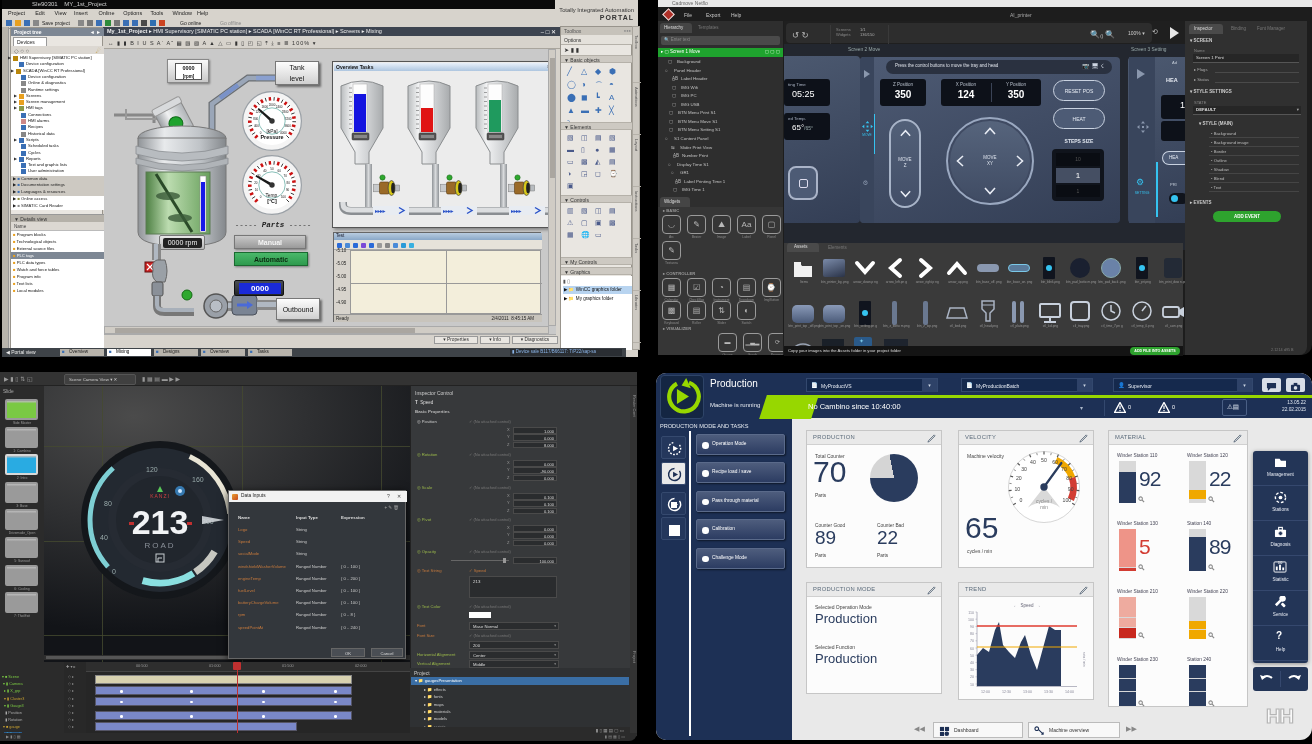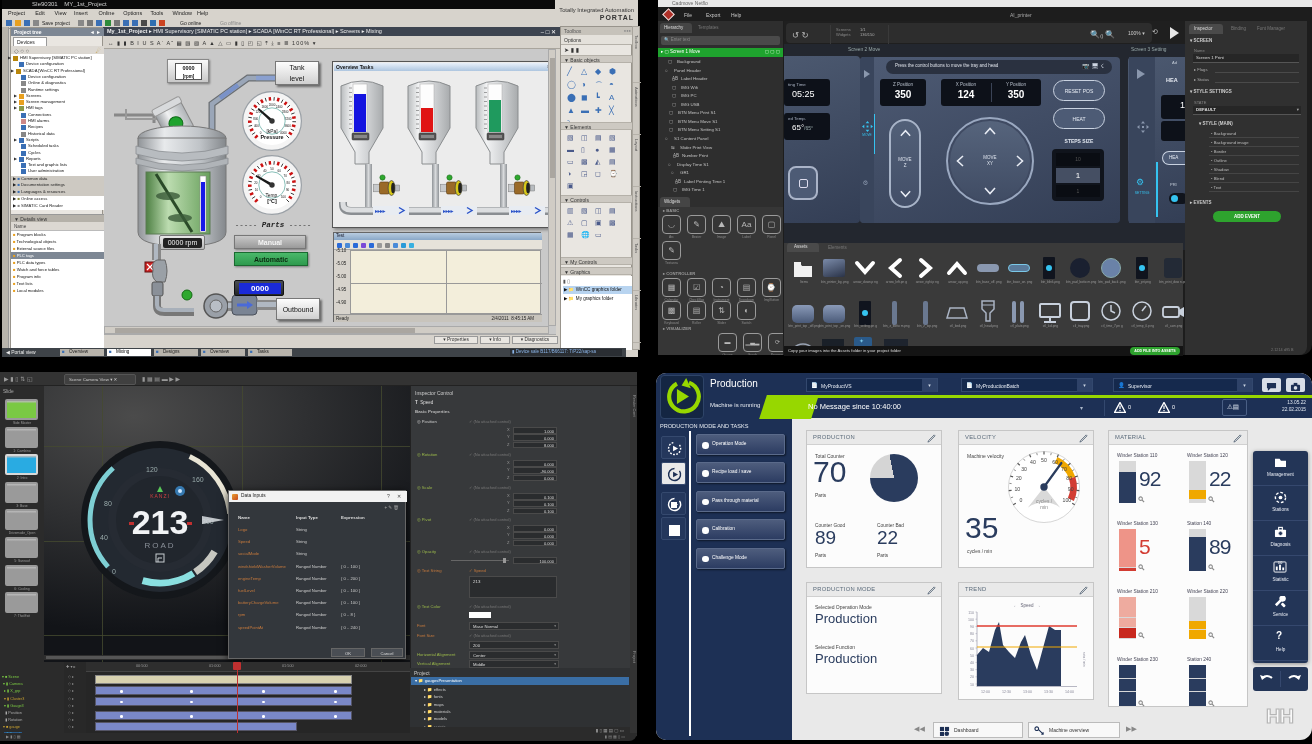--- a/index.html
+++ b/index.html
@@ -1308,21 +1308,21 @@
 <div class="abs" style="left:606px;top:5px;width:19px;height:14px;background:#d8dee8;border-radius:2px;text-align:center"><svg width="11" height="10" viewBox="0 0 12 11" style="margin-top:2px">
           <path d="M1,1 H11 V7 H5 L2,10 V7 H1 Z" fill="#1d3055"></path>
         </svg></div>
 <div class="abs" style="left:630px;top:5px;width:19px;height:14px;background:#d8dee8;border-radius:2px;text-align:center"><svg width="11" height="10" viewBox="0 0 12 11" style="margin-top:2px">
           <rect x="1" y="3" width="10" height="7" rx="1" fill="#1d3055"></rect>
           <rect x="4" y="1" width="4" height="3" fill="#1d3055"></rect>
           <circle cx="6" cy="6.5" r="2" fill="#d8dee8"></circle>
         </svg></div>
 <div class="abs" style="left:107px;top:22px;width:52px;height:24px;background:#97d700;transform:skewX(-18deg)"></div>
 <div class="abs" style="left:145px;top:22px;width:511px;height:2.5px;background:#97d700"></div>
-<span class="abs" style="left:152px;top:29px;font-size:7.5px;color:#fff">No Message since 10:40:00</span>
+<span class="abs" style="left:152px;top:29px;font-size:7.5px;color:#fff">No Cambino since 10:40:00</span>
 <span class="abs" style="left:424px;top:31px;font-size:6px;color:#aab6c8">▾</span>
 <div class="abs" style="left:448px;top:27px;width:1px;height:16px;background:#33486e"></div>
 <svg class="abs" style="left:458px;top:29px" width="12" height="11" viewBox="0 0 12 11">
         <path d="M6,0.5 L11.5,10.5 H0.5 Z" fill="none" stroke="#fff" stroke-width="1.4"></path>
         <rect x="5.4" y="3.6" width="1.2" height="3.4" fill="#fff"></rect>
         <rect x="5.4" y="8" width="1.2" height="1.2" fill="#fff"></rect>
       </svg>
       <span class="abs" style="left:472px;top:31px;font-size:5.5px;color:#fff">0</span>
 <svg class="abs" style="left:502px;top:29px" width="12" height="11" viewBox="0 0 12 11">
         <path d="M6,0.5 L11.5,10.5 H0.5 Z" fill="none" stroke="#fff" stroke-width="1.4"></path>
@@ -1440,21 +1440,21 @@
           <text x="77" y="28" font-size="7" fill="#444" text-anchor="middle">70</text>
           <text x="84" y="41" font-size="7" fill="#444" text-anchor="middle">80</text>
           <text x="86" y="56" font-size="7" fill="#444" text-anchor="middle">90</text>
           <text x="81" y="70" font-size="7" fill="#444" text-anchor="middle">100</text>
           <path d="M28,78 A36,36 0 0 1 72,78 L50,50 Z" fill="#d9d9d9"></path>
           <text x="50" y="72" font-size="6.5" fill="#8a8a8a" text-anchor="middle">cycles /</text>
           <text x="50" y="80" font-size="6.5" fill="#8a8a8a" text-anchor="middle">min</text>
           <line x1="50" y1="50" x2="73.5" y2="17.6" stroke="#2a3c5e" stroke-width="3" stroke-linecap="round"></line>
           <circle cx="50" cy="50" r="5" fill="#2a3c5e"></circle>
         </svg>
-<span class="abs" style="left:6px;top:80px;font-size:30px;font-weight:300;color:#2a3c5e">35</span>
+<span class="abs" style="left:6px;top:80px;font-size:30px;font-weight:300;color:#2a3c5e">65</span>
 <span class="abs" style="left:8px;top:118px;font-size:4.8px;color:#444">cycles / min</span>
 </div>
 <div class="abs" style="left:452px;top:57px;width:140px;height:277px;background:#fcfcfc;border:1px solid #c6c6c6">
         <div class="abs" style="left:0;top:0;width:138px;height:14px;background:#e9e9e9;border-bottom:1px solid #d0d0d0">
           <span class="abs" style="left:6px;top:3px;font-size:5.8px;color:#5a6a7a;letter-spacing:0.3px">MATERIAL</span>
           <svg class="abs" style="right:5px;top:3px" width="9" height="9" viewBox="0 0 10 10">
             <path d="M1,9 L3,8 L9,2 L8,1 L2,7 Z" fill="none" stroke="#5a6a7a" stroke-width="1"></path>
           </svg>
         </div>
 <span class="abs" style="left:8px;top:22px;font-size:4.8px;color:#445">Winder Station 110</span>

